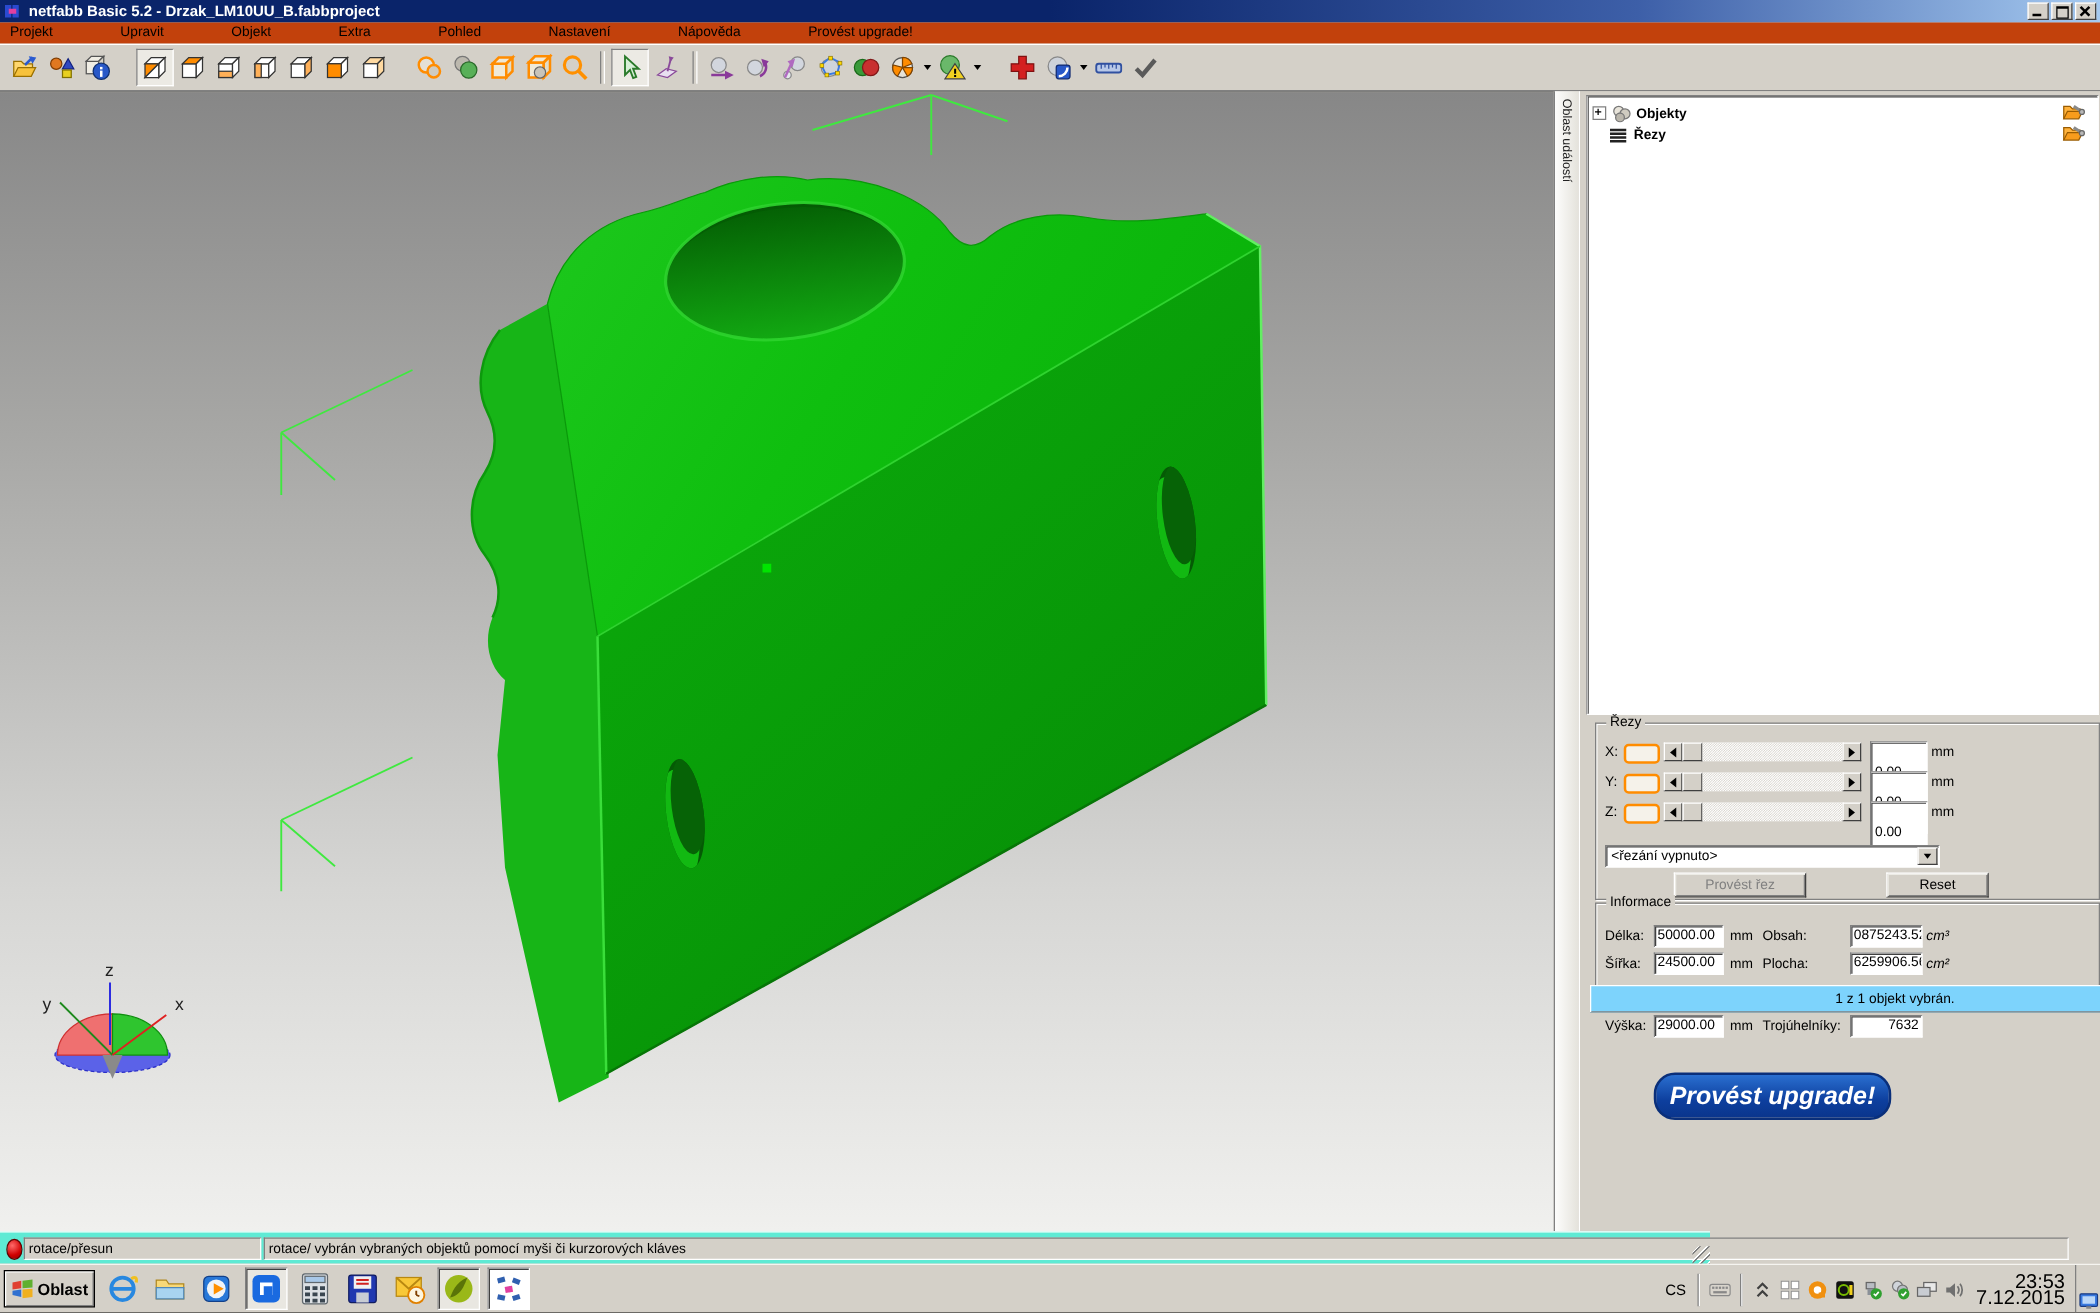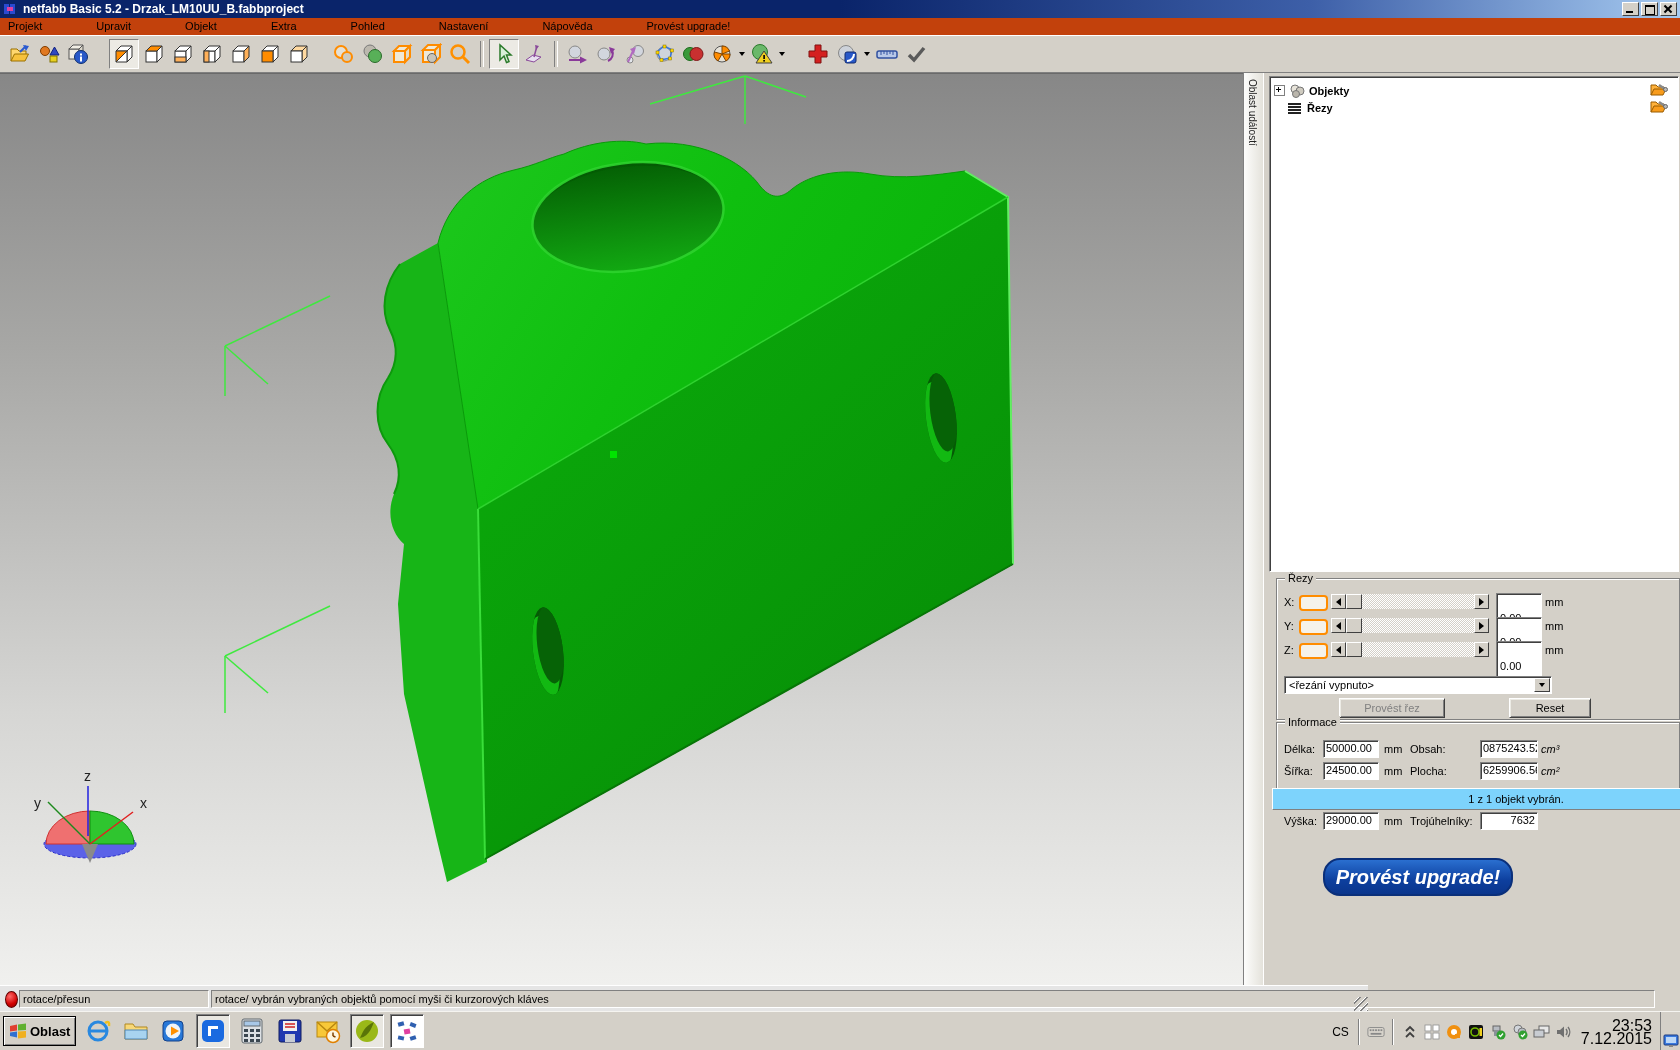--- a/index.html
+++ b/index.html
@@ -87,21 +87,21 @@
   .inf-val2{position:absolute;left:203px;top:-3px;width:52px;height:14px;background:#fff;padding:1px 2px;
     border:1px solid;border-color:#808080 #fff #fff #808080;box-shadow:inset 1px 1px 0 #404040;
     text-align:right;overflow:hidden;white-space:nowrap;}
   .inf-unit2{position:absolute;left:264px;font-style:italic;}
   .sel-status{position:absolute;left:8px;top:715px;width:402px;height:20px;background:#7dd3fc;
     border:1px solid;border-color:#fff #808080 #808080 #fff;display:flex;align-items:center;justify-content:center;padding-left:42px;}
   .upgrade-btn{position:absolute;left:59px;top:785px;width:190px;height:38px;border-radius:17px;
     background:linear-gradient(180deg,#2a6fd0,#0d3f9e 60%,#0a358c);border:2px solid #0a2f7a;
     color:#fff;font-family:"Liberation Sans",sans-serif;font-size:20px;font-style:italic;font-weight:bold;}
   
-  .statusbar{position:absolute;left:0;top:985px;width:1368px;height:26px;background:#e5e5e5;border-top:1px solid #fff;box-sizing:border-box;}
+  .statusbar{position:absolute;left:0;top:985px;width:1368px;height:26px;background:#5eead4;border-top:1px solid #fff;box-sizing:border-box;}
   .st-dot{position:absolute;left:5px;top:5px;width:11px;height:15px;background:radial-gradient(circle at 35% 30%,#ff6a6a,#d00000 60%,#900000);border-radius:50%;border:1px solid #600000;}
   .st-box{position:absolute;top:4px;height:18px;background:#d4d0c8;border:1px solid;border-color:#808080 #fff #fff #808080;
     box-sizing:border-box;padding:2px 3px;white-space:nowrap;overflow:hidden;}
   .grip{position:absolute;right:0;bottom:0;width:14px;height:14px;
     background:repeating-linear-gradient(135deg,transparent 0 3px,#fff 3px 4px,#808080 4px 5px);}
   
   .taskbar{position:absolute;left:0;top:1011px;width:1680px;height:39px;background:#d4d0c8;border-top:1px solid #f5f4f0;box-sizing:border-box;display:flex;align-items:center;}
   .start-btn{margin-left:3px;height:30px;min-width:48px;background:#d4d0c8;border:1px solid #000;
     box-shadow:inset 1px 1px 0 #fff,inset -1px -1px 0 #808080;display:flex;align-items:center;padding:0 5px;gap:3px;font-weight:bold;font-size:13px;}
   .ql{width:32px;height:32px;display:flex;align-items:center;justify-content:center;margin-left:6px;}

